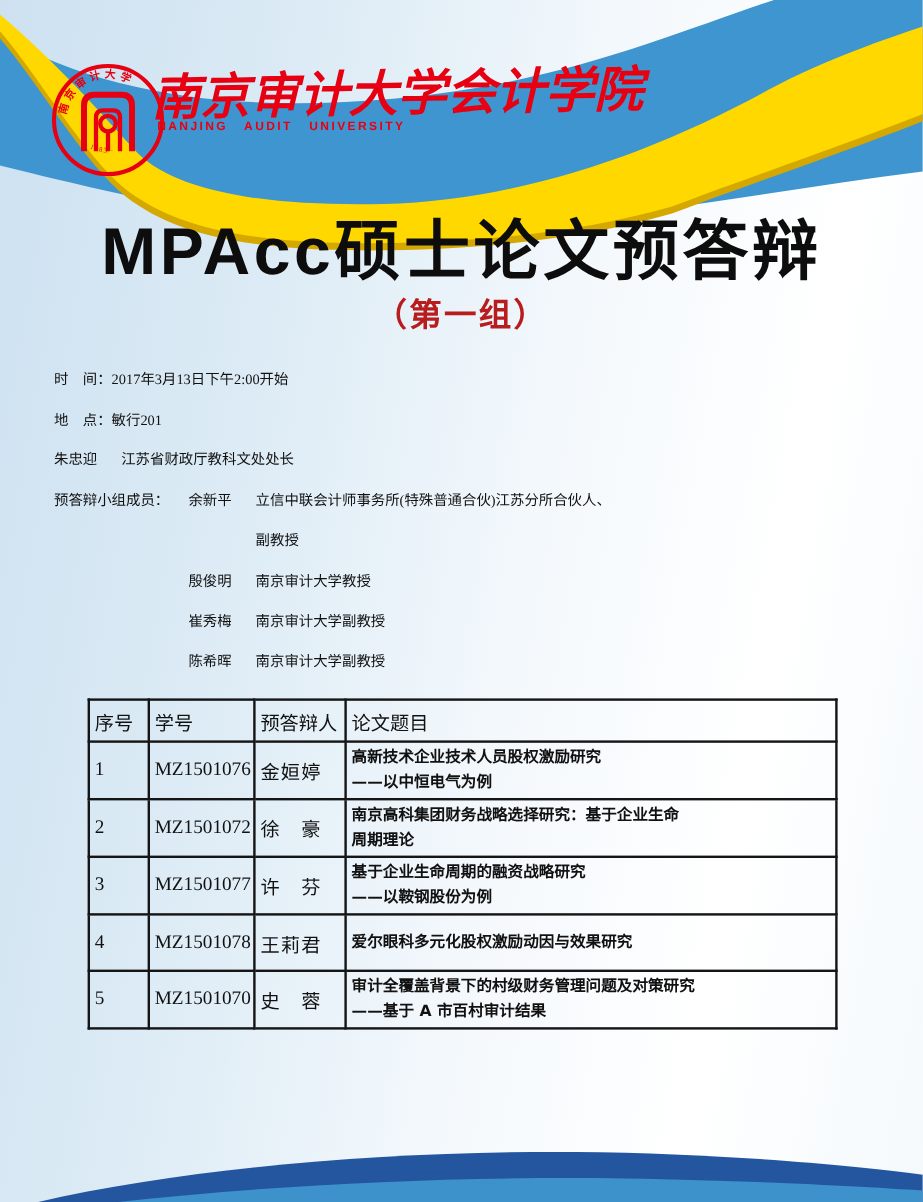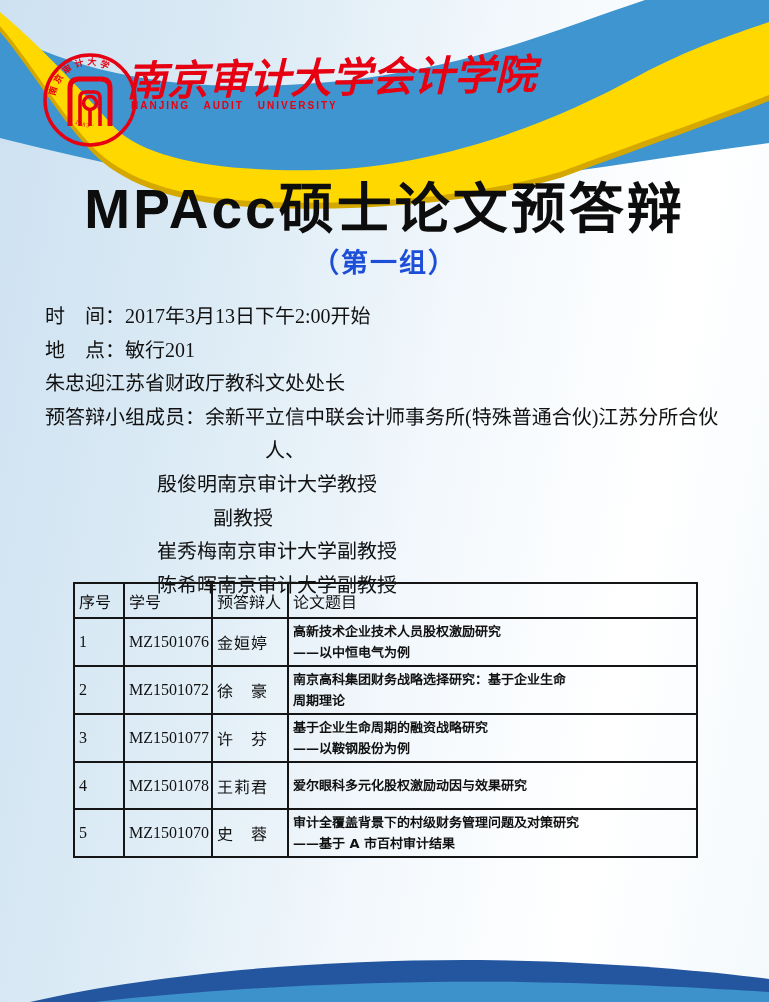--- a/index.html
+++ b/index.html
@@ -22,23 +22,23 @@
     font-size:10px;letter-spacing:2px;word-spacing:9px;color:#e60012;white-space:nowrap;
   }
   .main-title{
     position:absolute;top:164px;left:0;width:769px;text-align:center;
     font-family:Liberation Sans, sans-serif;font-weight:900;
     font-size:55px;letter-spacing:3px;color:#0d0d0d;white-space:nowrap;
   }
   .sub-title{
     position:absolute;top:241px;left:0;width:769px;text-align:center;
     font-family:"DejaVu Sans","Liberation Sans",sans-serif;font-weight:900;
-    font-size:27px;letter-spacing:2px;color:#1d4ed8;
+    font-size:27px;letter-spacing:2px;color:#b91c1c;
   }
-  .info{position:absolute;top:300px;left:45px;width:700px;font-size:20px;}
+  .info{position:absolute;top:300px;left:45px;width:700px;font-size:12px;}
   .info-row{display:flex;align-items:flex-start;line-height:33.6px;white-space:pre;}
   .i-lab{flex:0 0 auto;min-width:112px;}
   .info-row.plain .i-lab{min-width:0;}
   .i-name{flex:0 0 56px;}
   .i-desc{flex:1 1 auto;white-space:pre-wrap;}
   .schedule{
     position:absolute;top:582px;left:73px;width:625px;
     border-collapse:collapse;table-layout:fixed;font-size:16px;
   }
   .schedule th,.schedule td{
@@ -108,27 +108,27 @@
     <span class="i-name">朱忠迎</span>
     <span class="i-desc">江苏省财政厅教科文处处长</span>
   </div>
   <div class="info-row">
     <span class="i-lab">预答辩小组成员：</span>
     <span class="i-name">余新平</span>
     <span class="i-desc">立信中联会计师事务所(特殊普通合伙)江苏分所合伙人、</span>
   </div>
   <div class="info-row">
     <span class="i-lab"></span>
-    <span class="i-name">殷俊明</span>
-    <span class="i-desc">南京审计大学教授</span>
+    <span class="i-name"></span>
+    <span class="i-desc">副教授</span>
   </div>
   <div class="info-row">
     <span class="i-lab"></span>
-    <span class="i-name"></span>
-    <span class="i-desc">副教授</span>
+    <span class="i-name">殷俊明</span>
+    <span class="i-desc">南京审计大学教授</span>
   </div>
   <div class="info-row">
     <span class="i-lab"></span>
     <span class="i-name">崔秀梅</span>
     <span class="i-desc">南京审计大学副教授</span>
   </div>
   <div class="info-row">
     <span class="i-lab"></span>
     <span class="i-name">陈希晖</span>
     <span class="i-desc">南京审计大学副教授</span>

